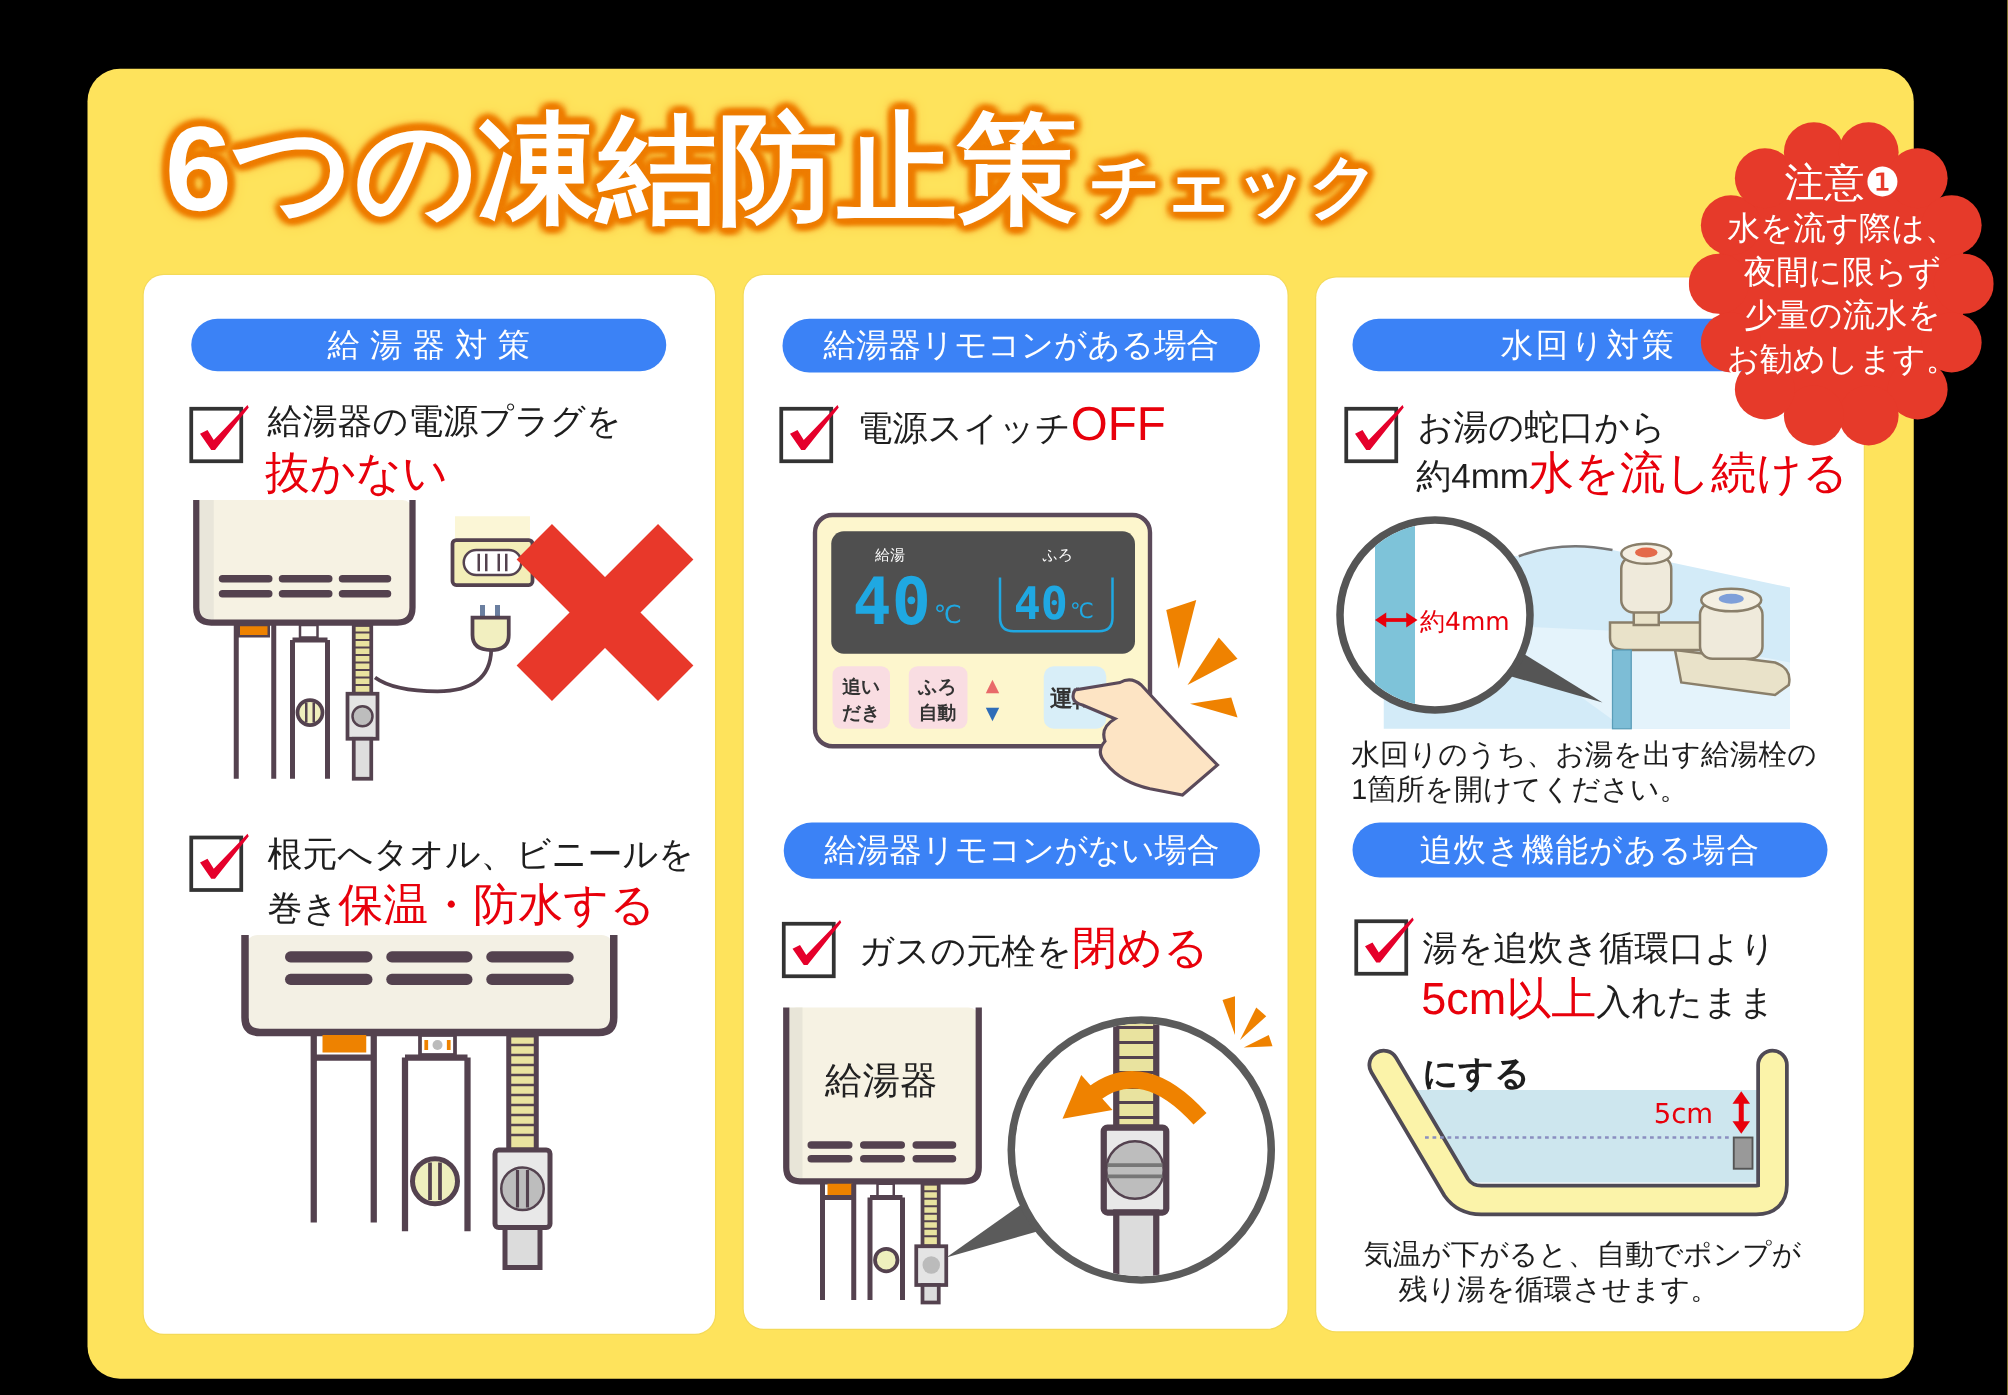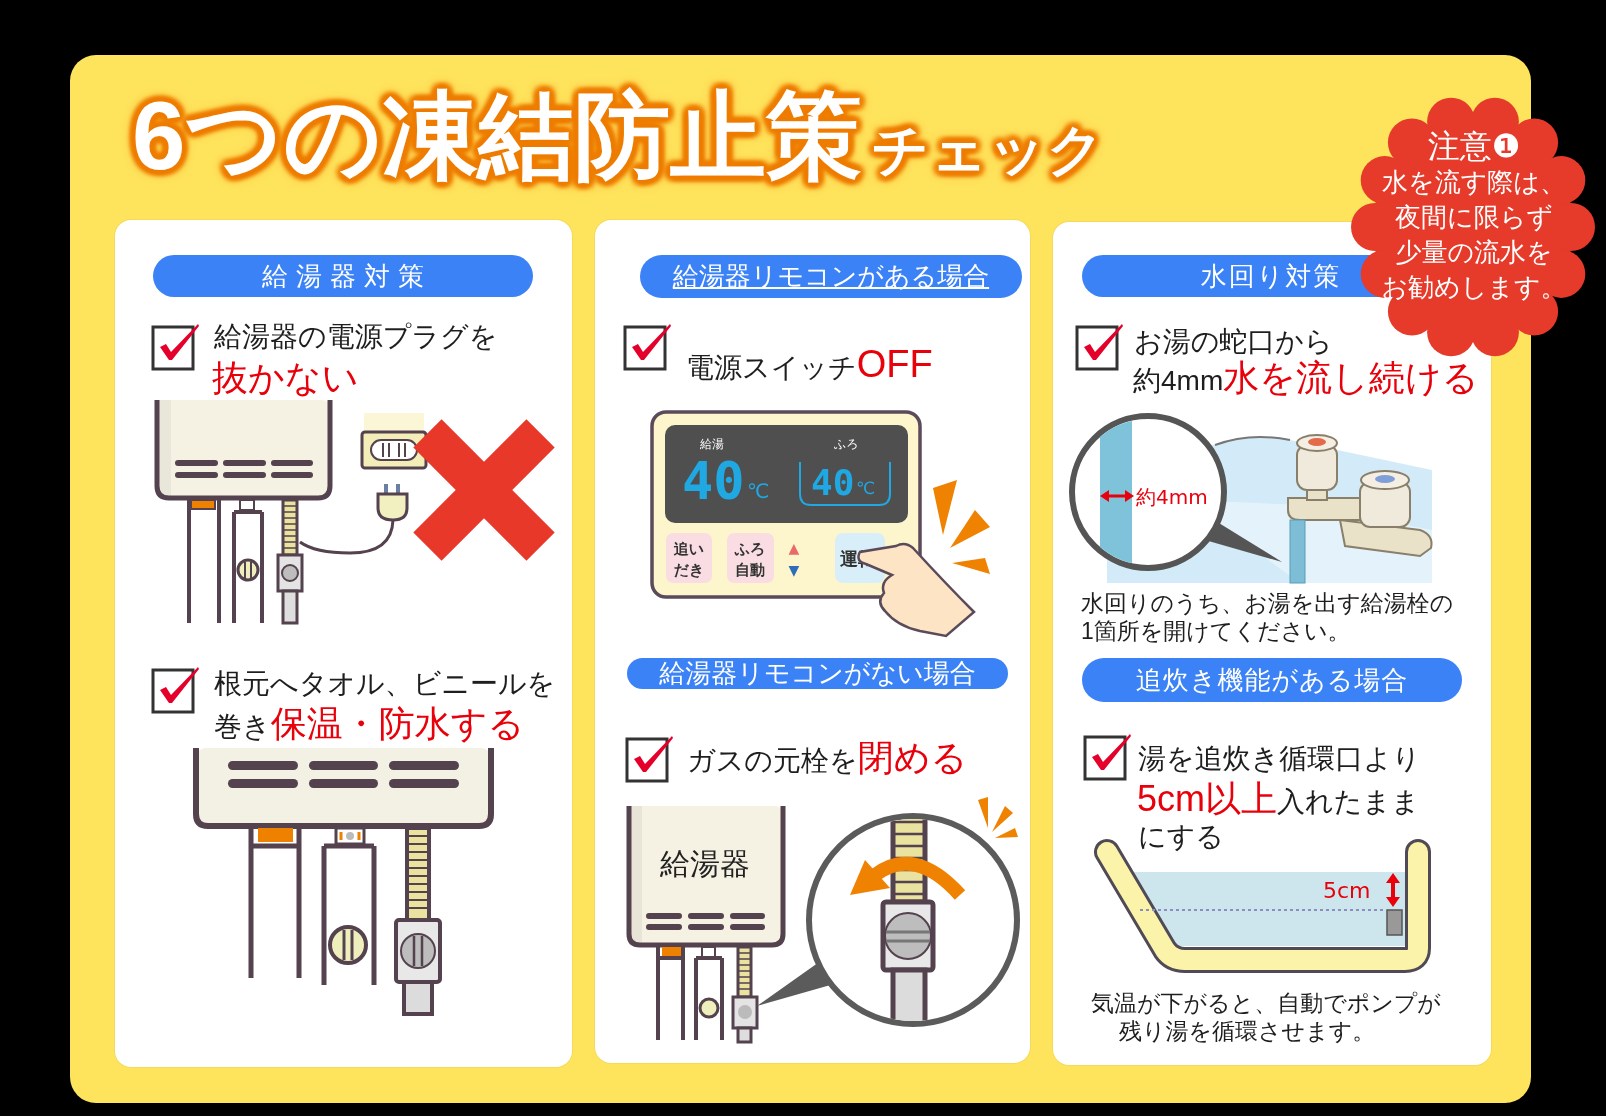--- a/index.html
+++ b/index.html
@@ -56,24 +56,24 @@
   <span class="suffix">チェック</span>
 </div>
 
 <div class="card" style="left:115px;top:220px;width:457px;height:847px;"></div>
 <div class="card" style="left:595px;top:220px;width:435px;height:843px;"></div>
 <div class="card" style="left:1053px;top:222px;width:438px;height:843px;"></div>
 
 <div class="pill" style="left:153px;top:255px;width:380px;height:42px;letter-spacing:8px;padding-left:8px;box-sizing:border-box;">
   <span>給湯器対策</span>
 </div>
-<div class="pill" style="left:640px;top:255px;width:382px;height:43px;text-decoration:underline;">
+<div class="pill" style="left:626px;top:255px;width:382px;height:43px;">
   <span>給湯器リモコンがある場合</span>
 </div>
-<div class="pill" style="left:627px;top:658px;width:381px;height:31px;">
+<div class="pill" style="left:627px;top:658px;width:381px;height:45px;">
   <span>給湯器リモコンがない場合</span>
 </div>
 <div class="pill" style="left:1082px;top:255px;width:378px;height:42px;letter-spacing:2px;">
   <span>水回り対策</span>
 </div>
 <div class="pill" style="left:1082px;top:658px;width:380px;height:44px;letter-spacing:1px;">
   <span>追炊き機能がある場合</span>
 </div>
 
 <svg class="illus" width="1606" height="1116" viewBox="0 0 1606 1116">
@@ -316,21 +316,21 @@
 
 <div class="ln n" style="left:214px;top:321px;">給湯器の電源プラグを</div>
 <div class="ln em" style="left:212px;top:358px;">抜かない</div>
 
 <div class="ln n" style="left:214px;top:668px;">根元へタオル、ビニールを</div>
 <div class="ln" style="left:214px;top:704px;">
   <span class="n">巻き</span>
   <span class="em">保温・防水する</span>
 </div>
 
-<div class="ln" style="left:686px;top:344px;">
+<div class="ln" style="left:686px;top:320px;">
   <span class="n">電源スイッチ</span>
   <span class="em" style="font-size:38px;">OFF</span>
 </div>
 <div class="ln" style="left:687px;top:738px;">
   <span class="n">ガスの元栓を</span>
   <span class="em">閉める</span>
 </div>
 
 <div class="ln n" style="left:1134px;top:326px;">お湯の蛇口から</div>
 <div class="ln" style="left:1133px;top:358px;">
@@ -338,21 +338,21 @@
   <span class="em">水を流し続ける</span>
 </div>
 <div class="cap" style="left:1081px;top:589px;">水回りのうち、お湯を出す給湯栓の</div>
 <div class="cap" style="left:1081px;top:617px;">1箇所を開けてください。</div>
 
 <div class="ln n" style="left:1138px;top:743px;">湯を追炊き循環口より</div>
 <div class="ln" style="left:1137px;top:779px;">
   <span class="em">5cm以上</span>
   <span class="n">入れたまま</span>
 </div>
-<div class="ln n" style="left:1138px;top:821px;">にする</div>
+<div class="ln n" style="left:1138px;top:843px;font-weight:bold;">にする</div>
 <div class="cap" style="left:1091px;top:989px;">気温が下がると、自動でポンプが</div>
 <div class="cap" style="left:1091px;top:1017px;margin-left:28px;">残り湯を循環させます。</div>
 
 <svg class="badge-shape" width="244" height="262" viewBox="-2 0 244 262">
   <g fill="#e63a2a">
     <ellipse cx="120" cy="130" rx="100" ry="110"></ellipse>
     <circle cx="218" cy="130" r="24"></circle>
     <circle cx="208.3" cy="176.9" r="24"></circle>
     <circle cx="181.1" cy="214.5" r="24"></circle>
     <circle cx="141.9" cy="235.3" r="24"></circle>

